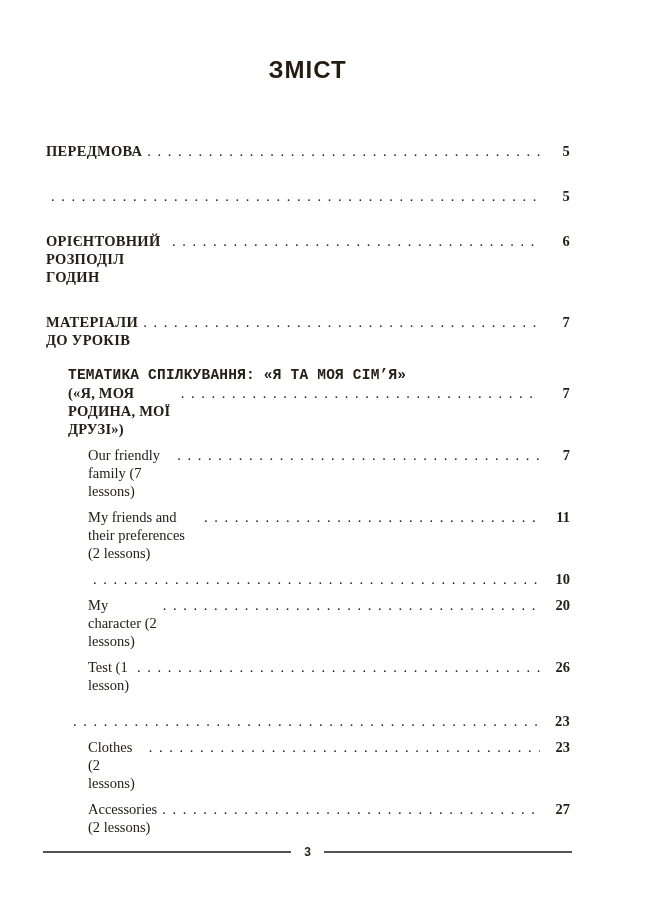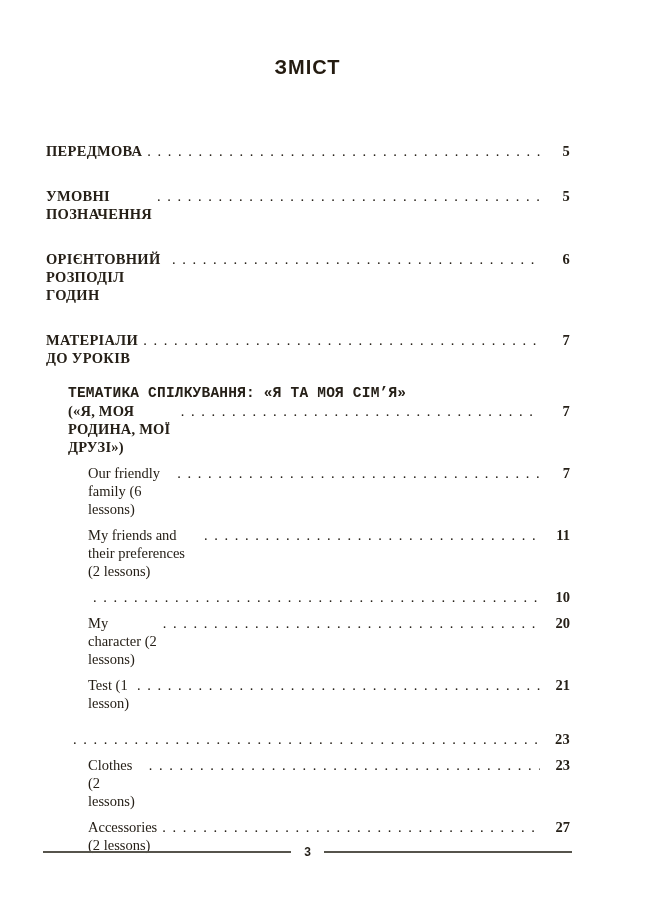--- a/index.html
+++ b/index.html
@@ -3,21 +3,21 @@
 <meta charset="utf-8">
 <style>
   html,body { margin:0; padding:0; background:#ffffff; }
   .page {
     position:relative; width:650px; height:900px; background:#ffffff;
     color:#262018; font-family:"Liberation Serif", serif; overflow:hidden;
   }
   .title {
     position:absolute; top:56px; left:45px; width:525px; margin:0;
     text-align:center; font-family:"Liberation Sans", sans-serif;
-    font-size:20px; font-weight:bold; letter-spacing:1px; color:#241b10;
+    font-size:24px; font-weight:bold; letter-spacing:1px; color:#241b10;
   }
   .toc { position:absolute; top:126px; left:46px; width:524px; }
   .entry { font-size:14.5px; }
   .entry .row { display:flex; align-items:baseline; line-height:18px; }
   .entry .line1 { line-height:17px;font-family:Liberation Mono, monospace; }
   .lv1 { margin-top:27px; font-weight:bold; letter-spacing:0.3px; }
   .entry:first-child { margin-top:16px; }
   .lv2 { margin-top:18px; font-weight:bold; padding-left:22px; letter-spacing:0.2px; }
   .lv3 { margin-top:8px; padding-left:42px; }
   .leader {
@@ -47,21 +47,20 @@
   <div class="toc" id="toc">
       <div class="entry lv1">
         <div class="row">
           <span class="lab">ПЕРЕДМОВА</span>
           <span class="leader"></span>
           <span class="pg">5</span>
         </div>
       </div>
       <div class="entry lv1">
         <div class="row">
-          <span class="lab">УМОВНІ ПОЗНАЧЕННЯ</span>
           <span class="leader"></span>
           <span class="pg">5</span>
         </div>
       </div>
       <div class="entry lv1">
         <div class="row">
           <span class="lab">ОРІЄНТОВНИЙ РОЗПОДІЛ ГОДИН</span>
           <span class="leader"></span>
           <span class="pg">6</span>
         </div>
@@ -76,21 +75,21 @@
       <div class="entry lv2">
         <div class="line1"><span>ТЕМАТИКА СПІЛКУВАННЯ: «Я ТА МОЯ СІМ’Я»</span></div>
         <div class="row">
           <span class="lab">(«Я, МОЯ РОДИНА, МОЇ ДРУЗІ»)</span>
           <span class="leader"></span>
           <span class="pg">7</span>
         </div>
       </div>
       <div class="entry lv3">
         <div class="row">
-          <span class="lab">Our friendly family (6 lessons)</span>
+          <span class="lab">Our friendly family (7 lessons)</span>
           <span class="leader"></span>
           <span class="pg">7</span>
         </div>
       </div>
       <div class="entry lv3">
         <div class="row">
           <span class="lab">My friends and their preferences (2 lessons)</span>
           <span class="leader"></span>
           <span class="pg">11</span>
         </div>
@@ -105,21 +104,21 @@
         <div class="row">
           <span class="lab">My character (2 lessons)</span>
           <span class="leader"></span>
           <span class="pg">20</span>
         </div>
       </div>
       <div class="entry lv3">
         <div class="row">
           <span class="lab">Test (1 lesson)</span>
           <span class="leader"></span>
-          <span class="pg">21</span>
+          <span class="pg">26</span>
         </div>
       </div>
       <div class="entry lv2">
         <div class="row">
           <span class="leader"></span>
           <span class="pg">23</span>
         </div>
       </div>
       <div class="entry lv3">
         <div class="row">

